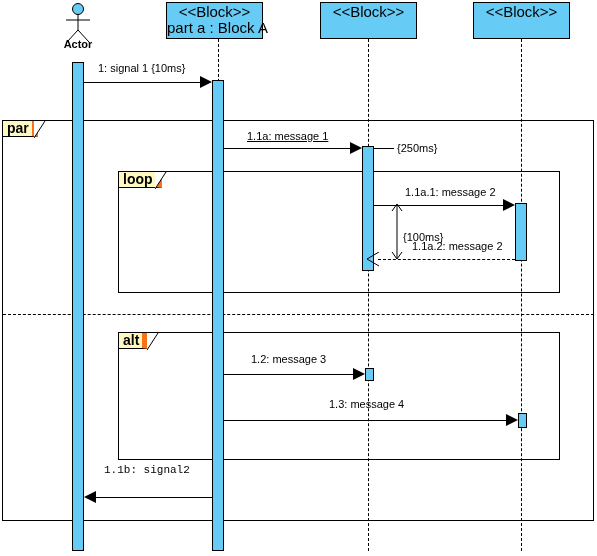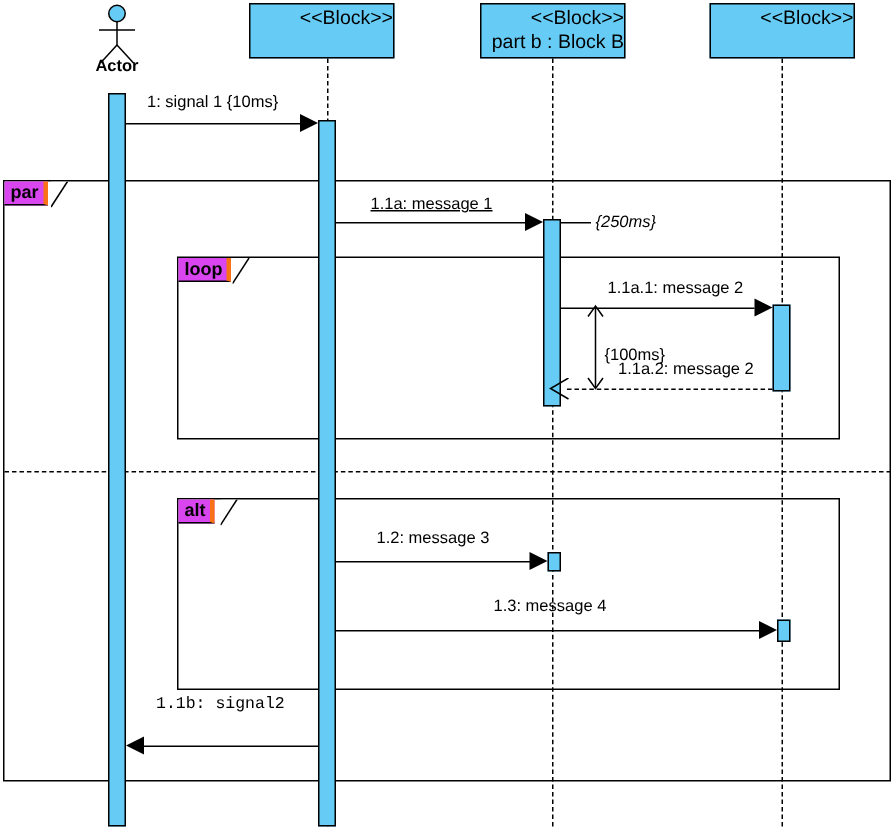--- a/index.html
+++ b/index.html
@@ -19,22 +19,22 @@
   }
   
   .abs { position: absolute; }
 
   
   .block-box {
     position: absolute;
     box-sizing: border-box;
     background: #66ccf5;
     border: 1px solid #000000;
-    text-align: right;
-    font-size: 13px;
+    text-align: center;
+    font-size: 15px;
     color: #000000;
     line-height: 16px;
     padding-top: 1px;
   }
   .block-box .stereo,
   .block-box .inst { display: block; white-space: nowrap; }
 
   
   .actor-head {
     position: absolute;
@@ -69,27 +69,27 @@
 
   
   .fragment {
     position: absolute;
     box-sizing: border-box;
     border: 1px solid #000000;
     background: transparent;
   }
   .frag-label {
     position: absolute;
-    font-size: 12px;
+    font-size: 14px;
     font-weight: bold;
     color: #000000;
-    background: #d946ef;
+    background: #fef9c3;
     line-height: 13px;
     padding: 1px 3px 1px 4px;
-    border-right: 3px solid #f97316;
+    border-right: 6px solid #f97316;
     border-bottom: 1px solid #000000;
     white-space: nowrap;
   }
   .frag-divider {
     position: absolute;
     height: 0;
     border-top: 1px dashed #000000;
   }
 
   
@@ -135,25 +135,25 @@
   <svg class="abs" style="left:62px; top:14px;" width="32" height="30">
     <line x1="16" y1="0" x2="16" y2="16" stroke="#000" stroke-width="1"></line>
     <line x1="4" y1="6" x2="28" y2="6" stroke="#000" stroke-width="1"></line>
     <line x1="16" y1="16" x2="5" y2="28" stroke="#000" stroke-width="1"></line>
     <line x1="16" y1="16" x2="27" y2="28" stroke="#000" stroke-width="1"></line>
   </svg>
   <div class="actor-label" style="left:48px; top:38px; width:60px;font-weight:bold;">Actor</div>
 
   <div class="block-box" style="left:166px; top:2px; width:97px; height:37px;">
     <span class="stereo">&lt;&lt;Block&gt;&gt;</span>
+    <span class="inst">part a : Block A</span>
   </div>
 
   <div class="block-box" style="left:320px; top:2px; width:97px; height:37px;">
     <span class="stereo">&lt;&lt;Block&gt;&gt;</span>
-    <span class="inst">part b : Block B</span>
   </div>
 
   <div class="block-box" style="left:473px; top:2px; width:97px; height:37px;">
     <span class="stereo">&lt;&lt;Block&gt;&gt;</span>
   </div>
 
   <div class="lifeline" style="left:218px; top:39px; height:512px;"></div>
   <div class="lifeline" style="left:368px; top:39px; height:512px;"></div>
   <div class="lifeline" style="left:521px; top:39px; height:512px;"></div>
 
@@ -194,21 +194,21 @@
 
   <div class="msg-label" style="left:98px; top:62px;">1: signal 1 {10ms}</div>
   <div class="msg-line" style="left:84px; top:82px; width:116px;"></div>
   <div class="arrow-right" style="left:200px; top:76px;"></div>
 
   <div class="msg-label" style="left:247px; top:130px;text-decoration:underline;">1.1a: message 1</div>
   <div class="msg-line" style="left:224px; top:148px; width:126px;"></div>
   <div class="arrow-right" style="left:350px; top:142px;"></div>
 
   <div class="msg-line" style="left:374px; top:148px; width:20px;"></div>
-  <div class="constraint" style="left:397px; top:142px;font-style:italic;">{250ms}</div>
+  <div class="constraint" style="left:397px; top:142px;">{250ms}</div>
 
   <div class="msg-label" style="left:405px; top:186px;">1.1a.1: message 2</div>
   <div class="msg-line" style="left:374px; top:205px; width:129px;"></div>
   <div class="arrow-right" style="left:503px; top:199px;"></div>
 
   <div class="msg-label" style="left:412px; top:240px;text-align:center;">1.1a.2: message 2</div>
   <div class="msg-line dashed" style="left:378px; top:259px; width:137px;"></div>
   <svg class="abs" style="left:366px; top:252px;" width="14" height="15">
     <polyline points="13,0 1,7 13,14" fill="none" stroke="#000" stroke-width="1"></polyline>
   </svg>

